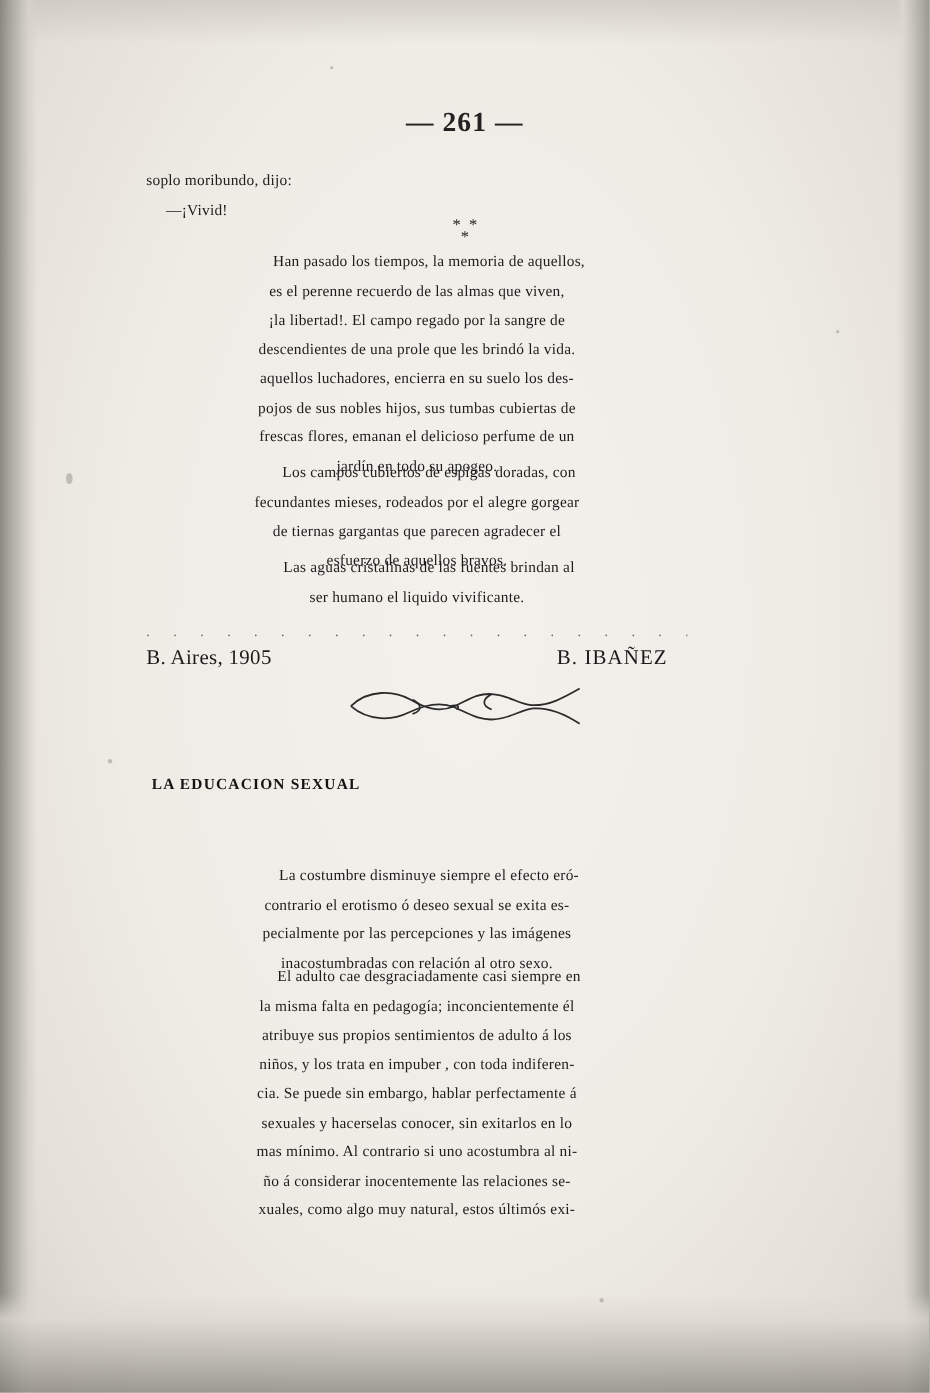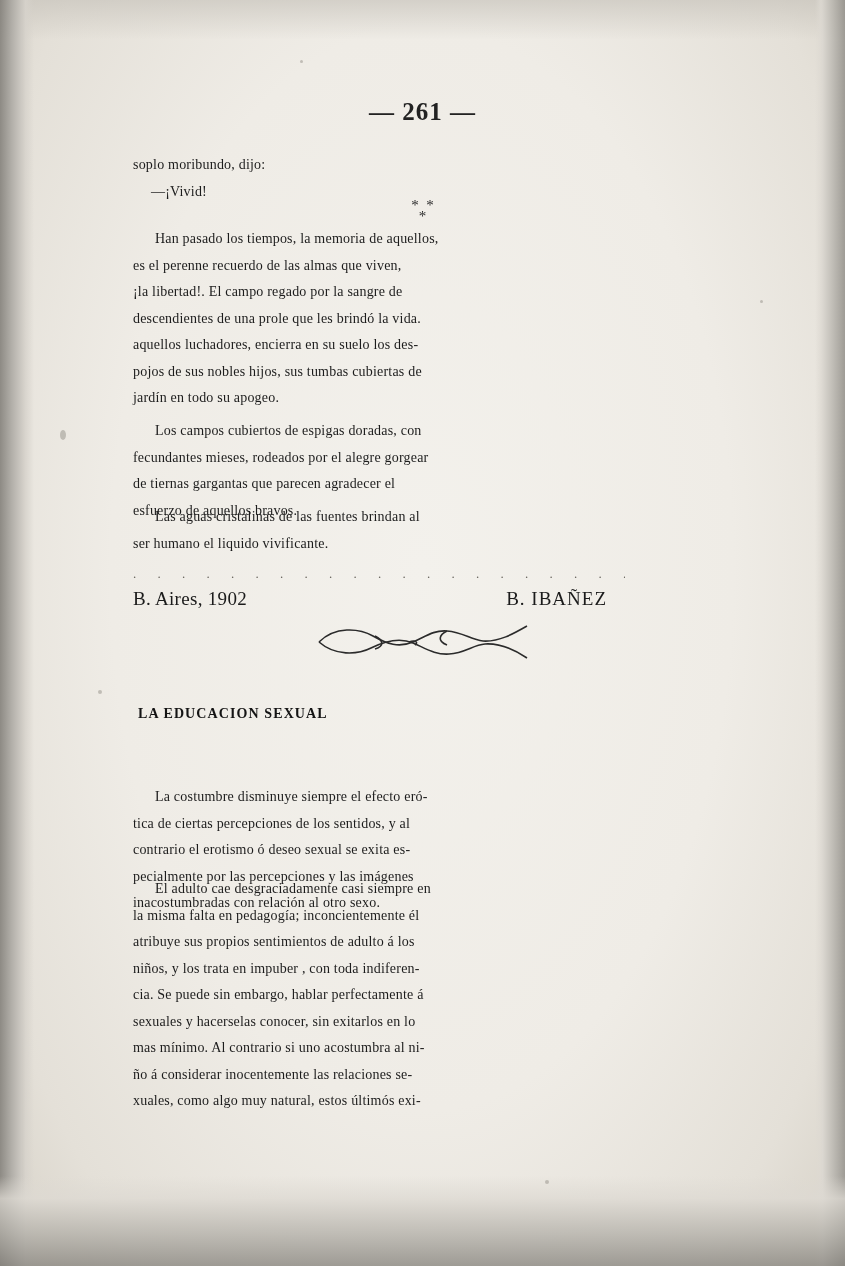--- a/index.html
+++ b/index.html
@@ -93,21 +93,21 @@
     color: #1c1c1c;
     letter-spacing: .2px;
   }
 
   .line {
     display: block;
     white-space: nowrap;
   }
   .just {
     display: flex;
-    justify-content: flex-start;
+    justify-content: center;
     white-space: nowrap;
   }
   .just > span { display: inline-block; }
 
   .asterisks {
     position: absolute;
     left: 0; width: 845px;
     top: 200px;
     text-align: center;
     font-size: 15px;
@@ -200,20 +200,23 @@
       <div class="just">
           <span>descendientes de una prole que les brindó la vida.</span>
         </div>
       <div class="just">
           <span>aquellos luchadores, encierra en su suelo los des-</span>
         </div>
       <div class="just">
           <span>pojos de sus nobles hijos, sus tumbas cubiertas de</span>
         </div>
       <div class="just">
+          <span>frescas flores, emanan el delicioso perfume de un</span>
+        </div>
+      <div class="just">
           <span>jardín en todo su apogeo.</span>
         </div>
     </div>
 
     <div class="col body-text" style="top:418px;">
       <div class="just">
           <span style="padding-left:22px">Los campos cubiertos de espigas doradas, con</span>
         </div>
       <div class="just">
           <span>fecundantes mieses, rodeados por el alegre gorgear</span>
@@ -231,21 +234,21 @@
           <span style="padding-left:22px">Las aguas cristalinas de las fuentes brindan al</span>
         </div>
       <div class="just">
           <span>ser humano el liquido vivificante.</span>
         </div>
     </div>
 
     <div class="dotline">. . . . . . . . . . . . . . . . . . . . . . . . . . . . . . . . . . . . . . . . . .</div>
 
     <div class="signature">
-      <span>B. Aires, 1902</span>
+      <span>B. Aires, 1905</span>
       <span class="sig-right">B. IBAÑEZ</span>
     </div>
 
     <div class="ornament">
       <svg width="220" height="40" viewBox="0 0 220 40" aria-hidden="true">
         <g fill="none" stroke="#2b2b2b" stroke-width="1.6">
           <path d="M6,20 C22,4 46,6 60,14 C74,22 86,26 100,20 C112,15 120,8 134,9 C150,10 158,18 170,19 C186,20 200,12 214,4"></path>
           <path d="M6,20 C22,34 44,33 58,26 C72,19 86,15 100,21 C112,26 122,33 136,32 C152,31 160,23 172,22 C188,21 202,28 214,36"></path>
           <path d="M62,14 C70,18 72,24 62,27"></path>
           <path d="M134,9 C126,13 124,19 134,23"></path>
@@ -254,23 +257,20 @@
       </svg>
     </div>
 
     <div class="section-title">LA EDUCACION SEXUAL</div>
 
     <div class="col body-text" style="top:784px;">
       <div class="just">
           <span style="padding-left:22px">La costumbre disminuye siempre el efecto eró-</span>
         </div>
       <div class="just">
-          <span>tica de ciertas percepciones de los sentidos, y al</span>
-        </div>
-      <div class="just">
           <span>contrario el erotismo ó deseo sexual se exita es-</span>
         </div>
       <div class="just">
           <span>pecialmente por las percepciones y las imágenes</span>
         </div>
       <div class="just">
           <span>inacostumbradas con relación al otro sexo.</span>
         </div>
     </div>
 

